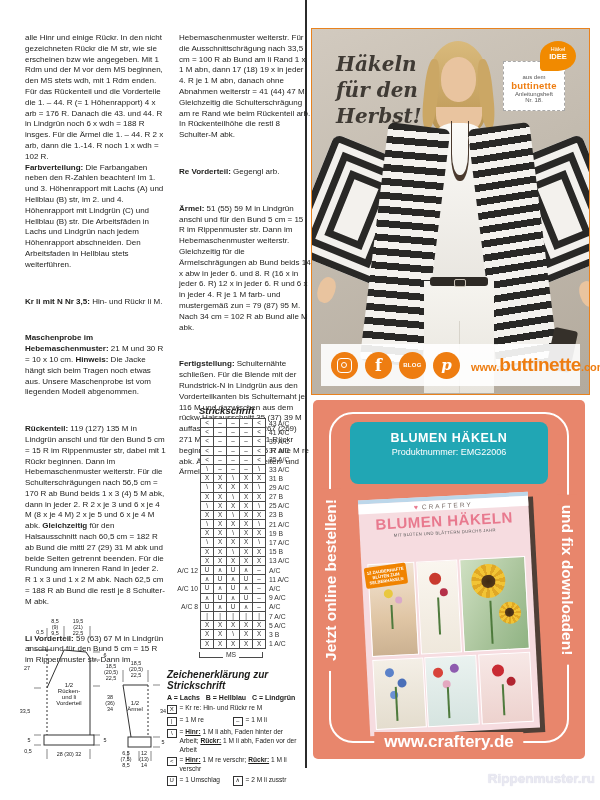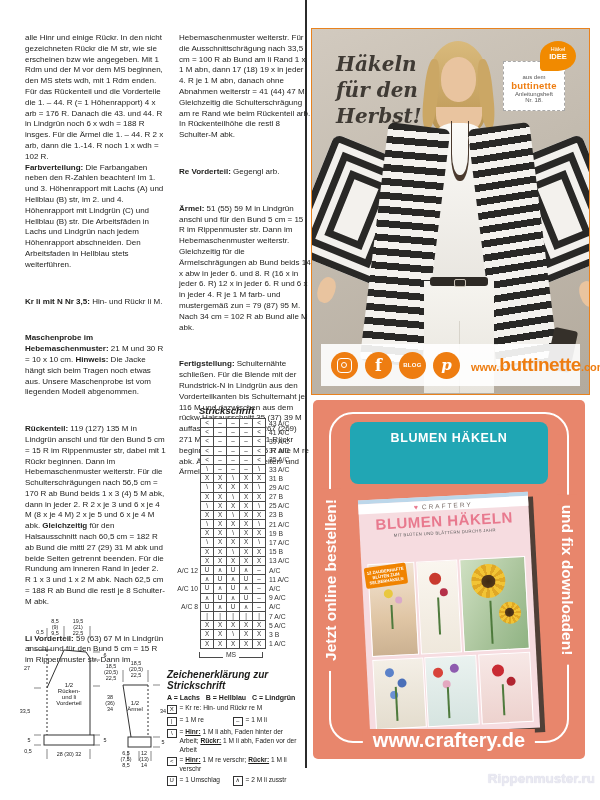--- a/index.html
+++ b/index.html
@@ -117,21 +117,21 @@
   .teal-box{position:absolute;left:50%;transform:translateX(-50%);top:22px;width:198px;height:62px;
             background:#21A6B4;border-radius:8px;color:#fff;text-align:center;z-index:3;}
   .teal-box .tt{font-size:12.5px;font-weight:bold;letter-spacing:.6px;margin-top:9px;}
   .teal-box .tn{font-size:9px;margin-top:2px;}
   .teal-box .tp{font-size:12px;font-weight:bold;margin-top:1px;}
   .vert{position:absolute;top:50%;color:#fff;font-weight:bold;font-size:15.5px;
         background:#E8866C;padding:10px 1px;z-index:3;white-space:nowrap;}
   .vert-l{left:8px;writing-mode:vertical-rl;transform:translateY(-50%) rotate(180deg);}
   .vert-r{right:8px;writing-mode:vertical-rl;transform:translateY(-50%);}
   .curl{position:absolute;left:50%;transform:translateX(-50%);bottom:7px;color:#fff;
-        font-weight:bold;font-size:20px;background:#E8866C;padding:0 10px;z-index:3;white-space:nowrap;}
+        font-weight:bold;font-size:17px;background:#E8866C;padding:0 10px;z-index:3;white-space:nowrap;}
   .cover{position:absolute;left:50%;top:96px;width:170px;height:236px;background:#F6DCE0;
          transform:translateX(-50%) rotate(-3deg);box-shadow:5px 5px 0 #4F3F37;z-index:2;
          border-top:4px solid #BCD7EA;box-sizing:border-box;}
   .cov-brand{text-align:center;font-size:6.5px;letter-spacing:2px;color:#7c6f6a;background:#fff;
              padding:2px 0 1px 0;}
   .cov-brand .heart{color:#E8798E;font-size:7px;letter-spacing:0;}
   .cov-title{text-align:center;color:#E8798E;font-weight:bold;font-size:15px;letter-spacing:.5px;margin-top:2px;}
   .cov-sub{text-align:center;color:#5a5a5a;font-size:4.3px;letter-spacing:.3px;margin-top:1px;}
   .badge12{position:absolute;left:3px;top:62px;width:40px;background:#F08300;color:#fff;
            font-size:4.2px;line-height:5px;font-weight:bold;text-align:center;padding:3px 1px;
@@ -630,20 +630,21 @@
       </span>
     <span class="burl"><span class="sm">www.</span><span class="lg">buttinette</span><span class="sm">.com</span></span>
   </div>
 </div>
 
 <div class="abs ad2">
   <div class="inner-border"></div>
 
   <div class="teal-box">
     <div class="tt">BLUMEN HÄKELN</div>
+    <div class="tn">Produktnummer: EMG22006</div>
   </div>
 
   <div class="vert vert-l">Jetzt online bestellen!</div>
   <div class="vert vert-r">und fix downloaden!</div>
 
   <div class="cover">
     <div class="cov-brand"><span class="heart">♥</span> <span>CRAFTERY</span></div>
     <div class="cov-title">BLUMEN HÄKELN</div>
     <div class="cov-sub">MIT BLÜTEN UND BLÄTTERN DURCHS JAHR</div>
     <div class="badge12">12 ZAUBERHAFTE BLÜTEN ZUM SELBERHÄKELN</div>

